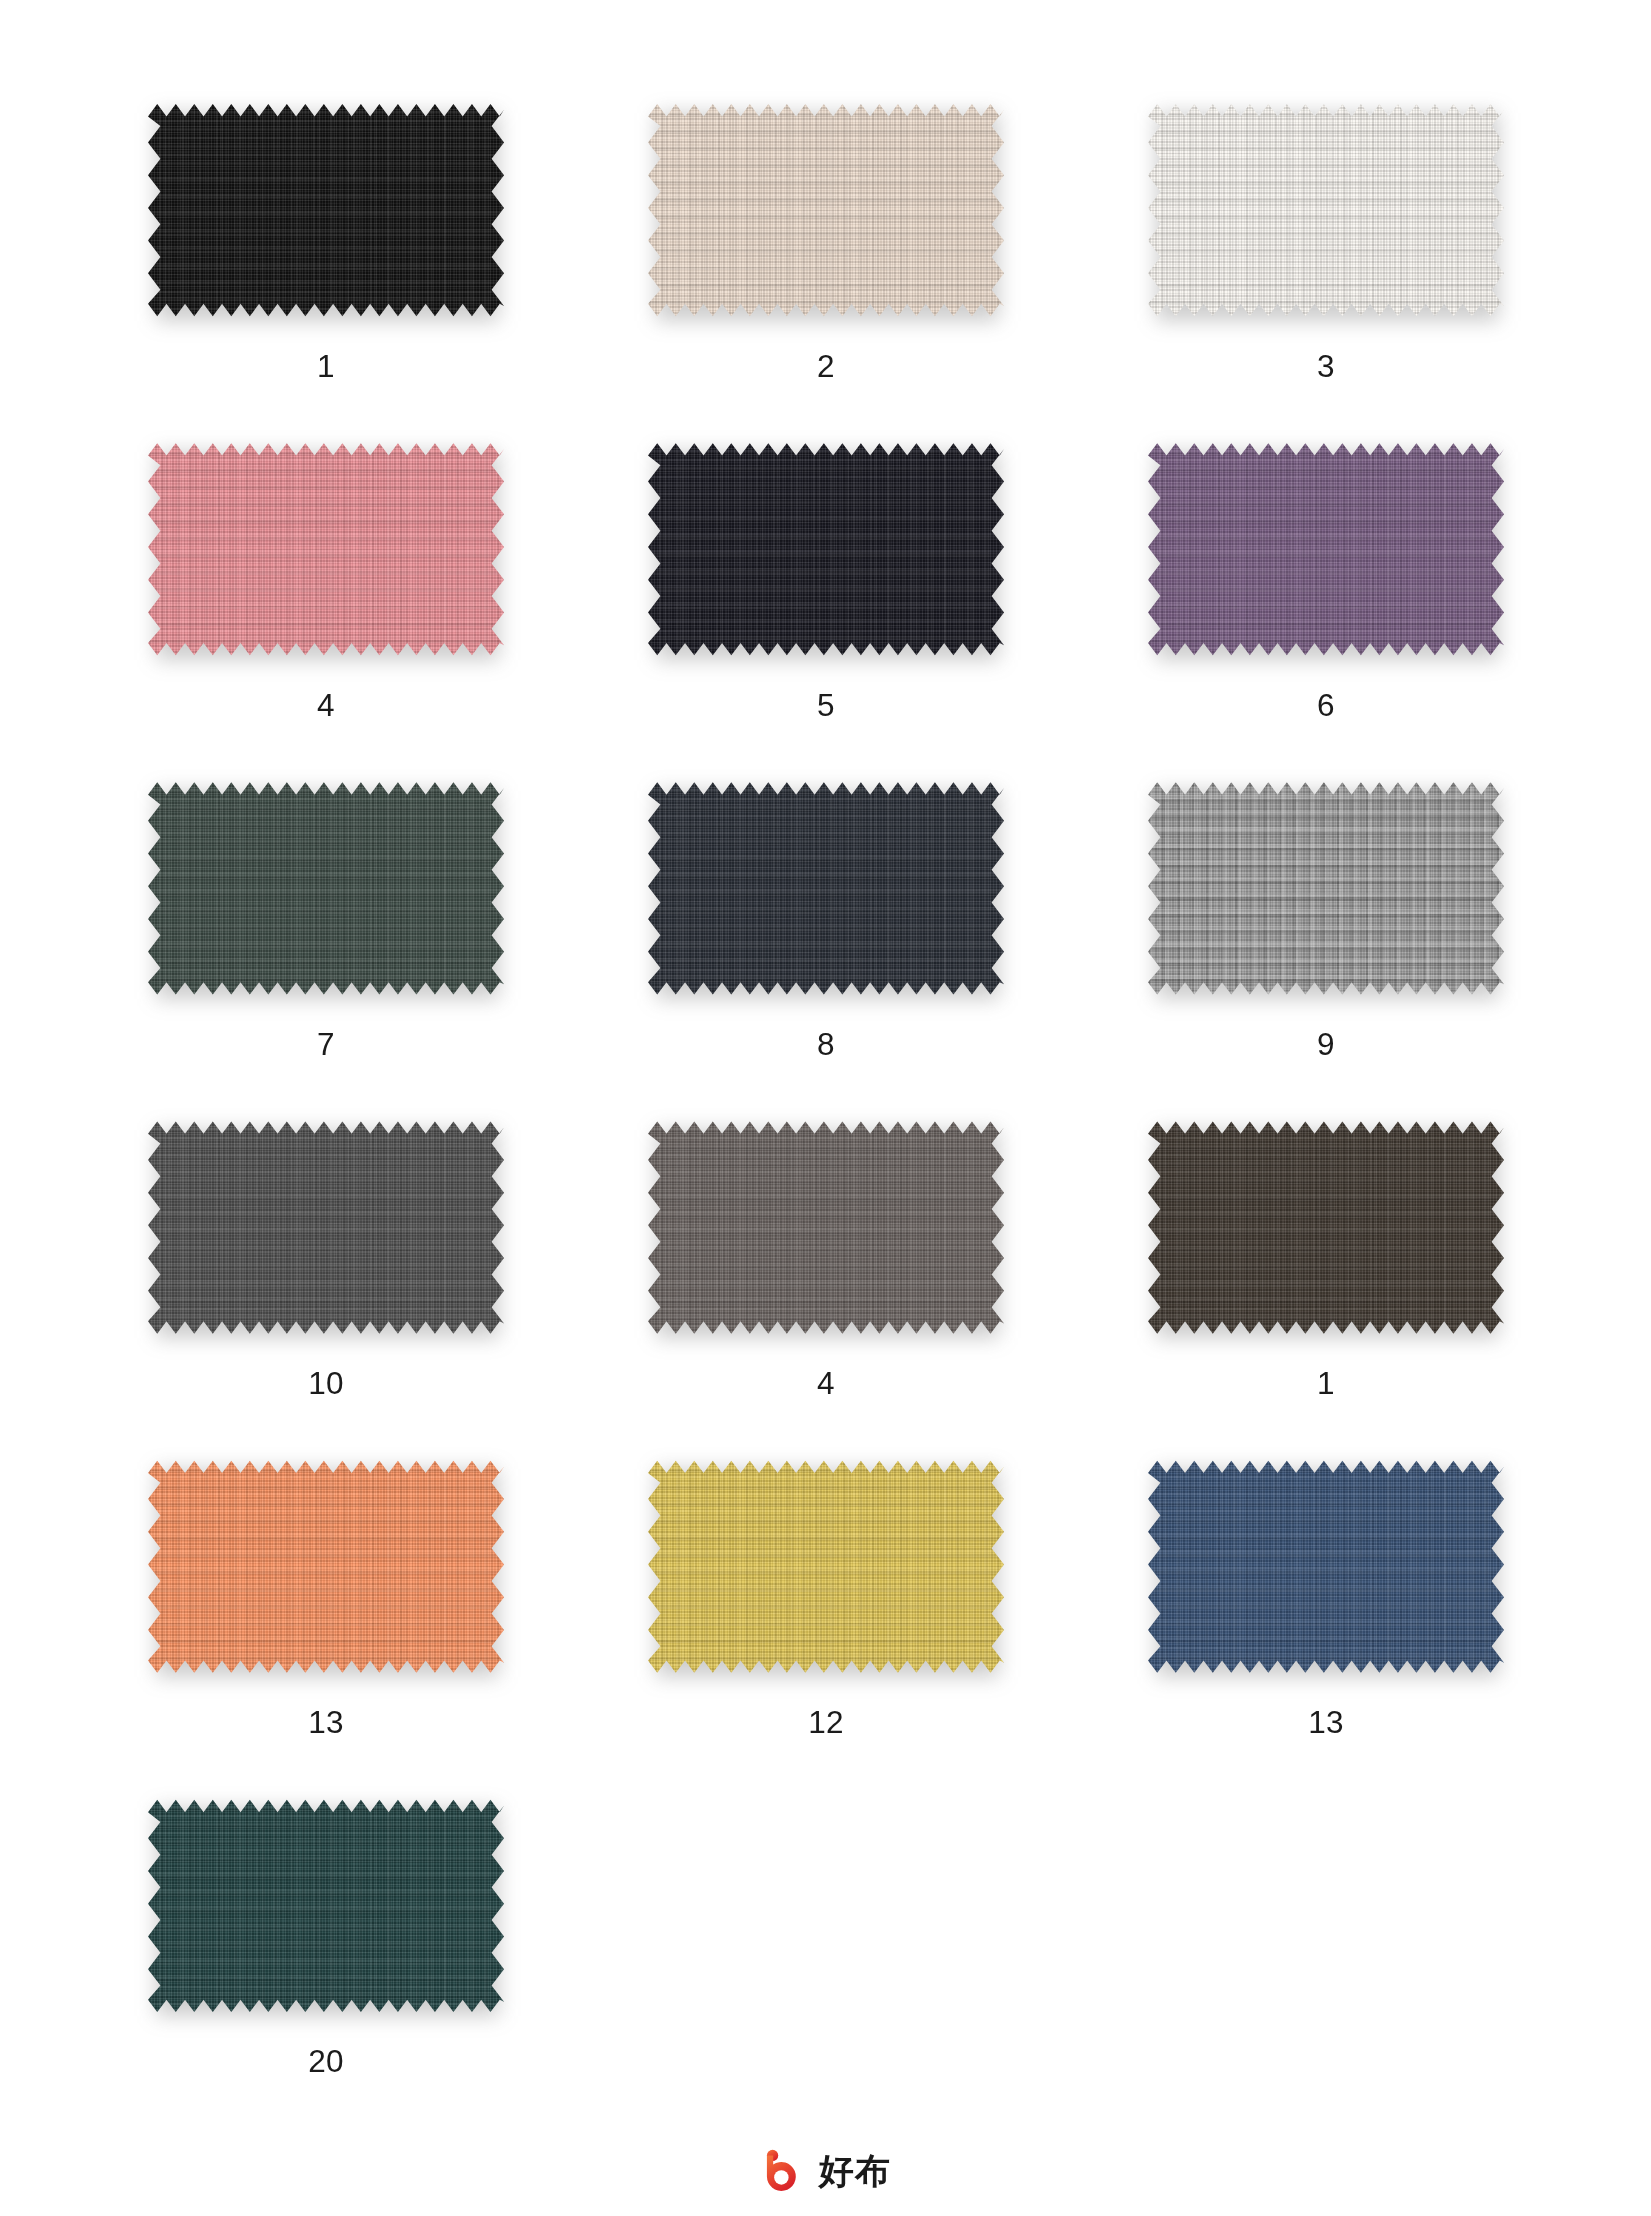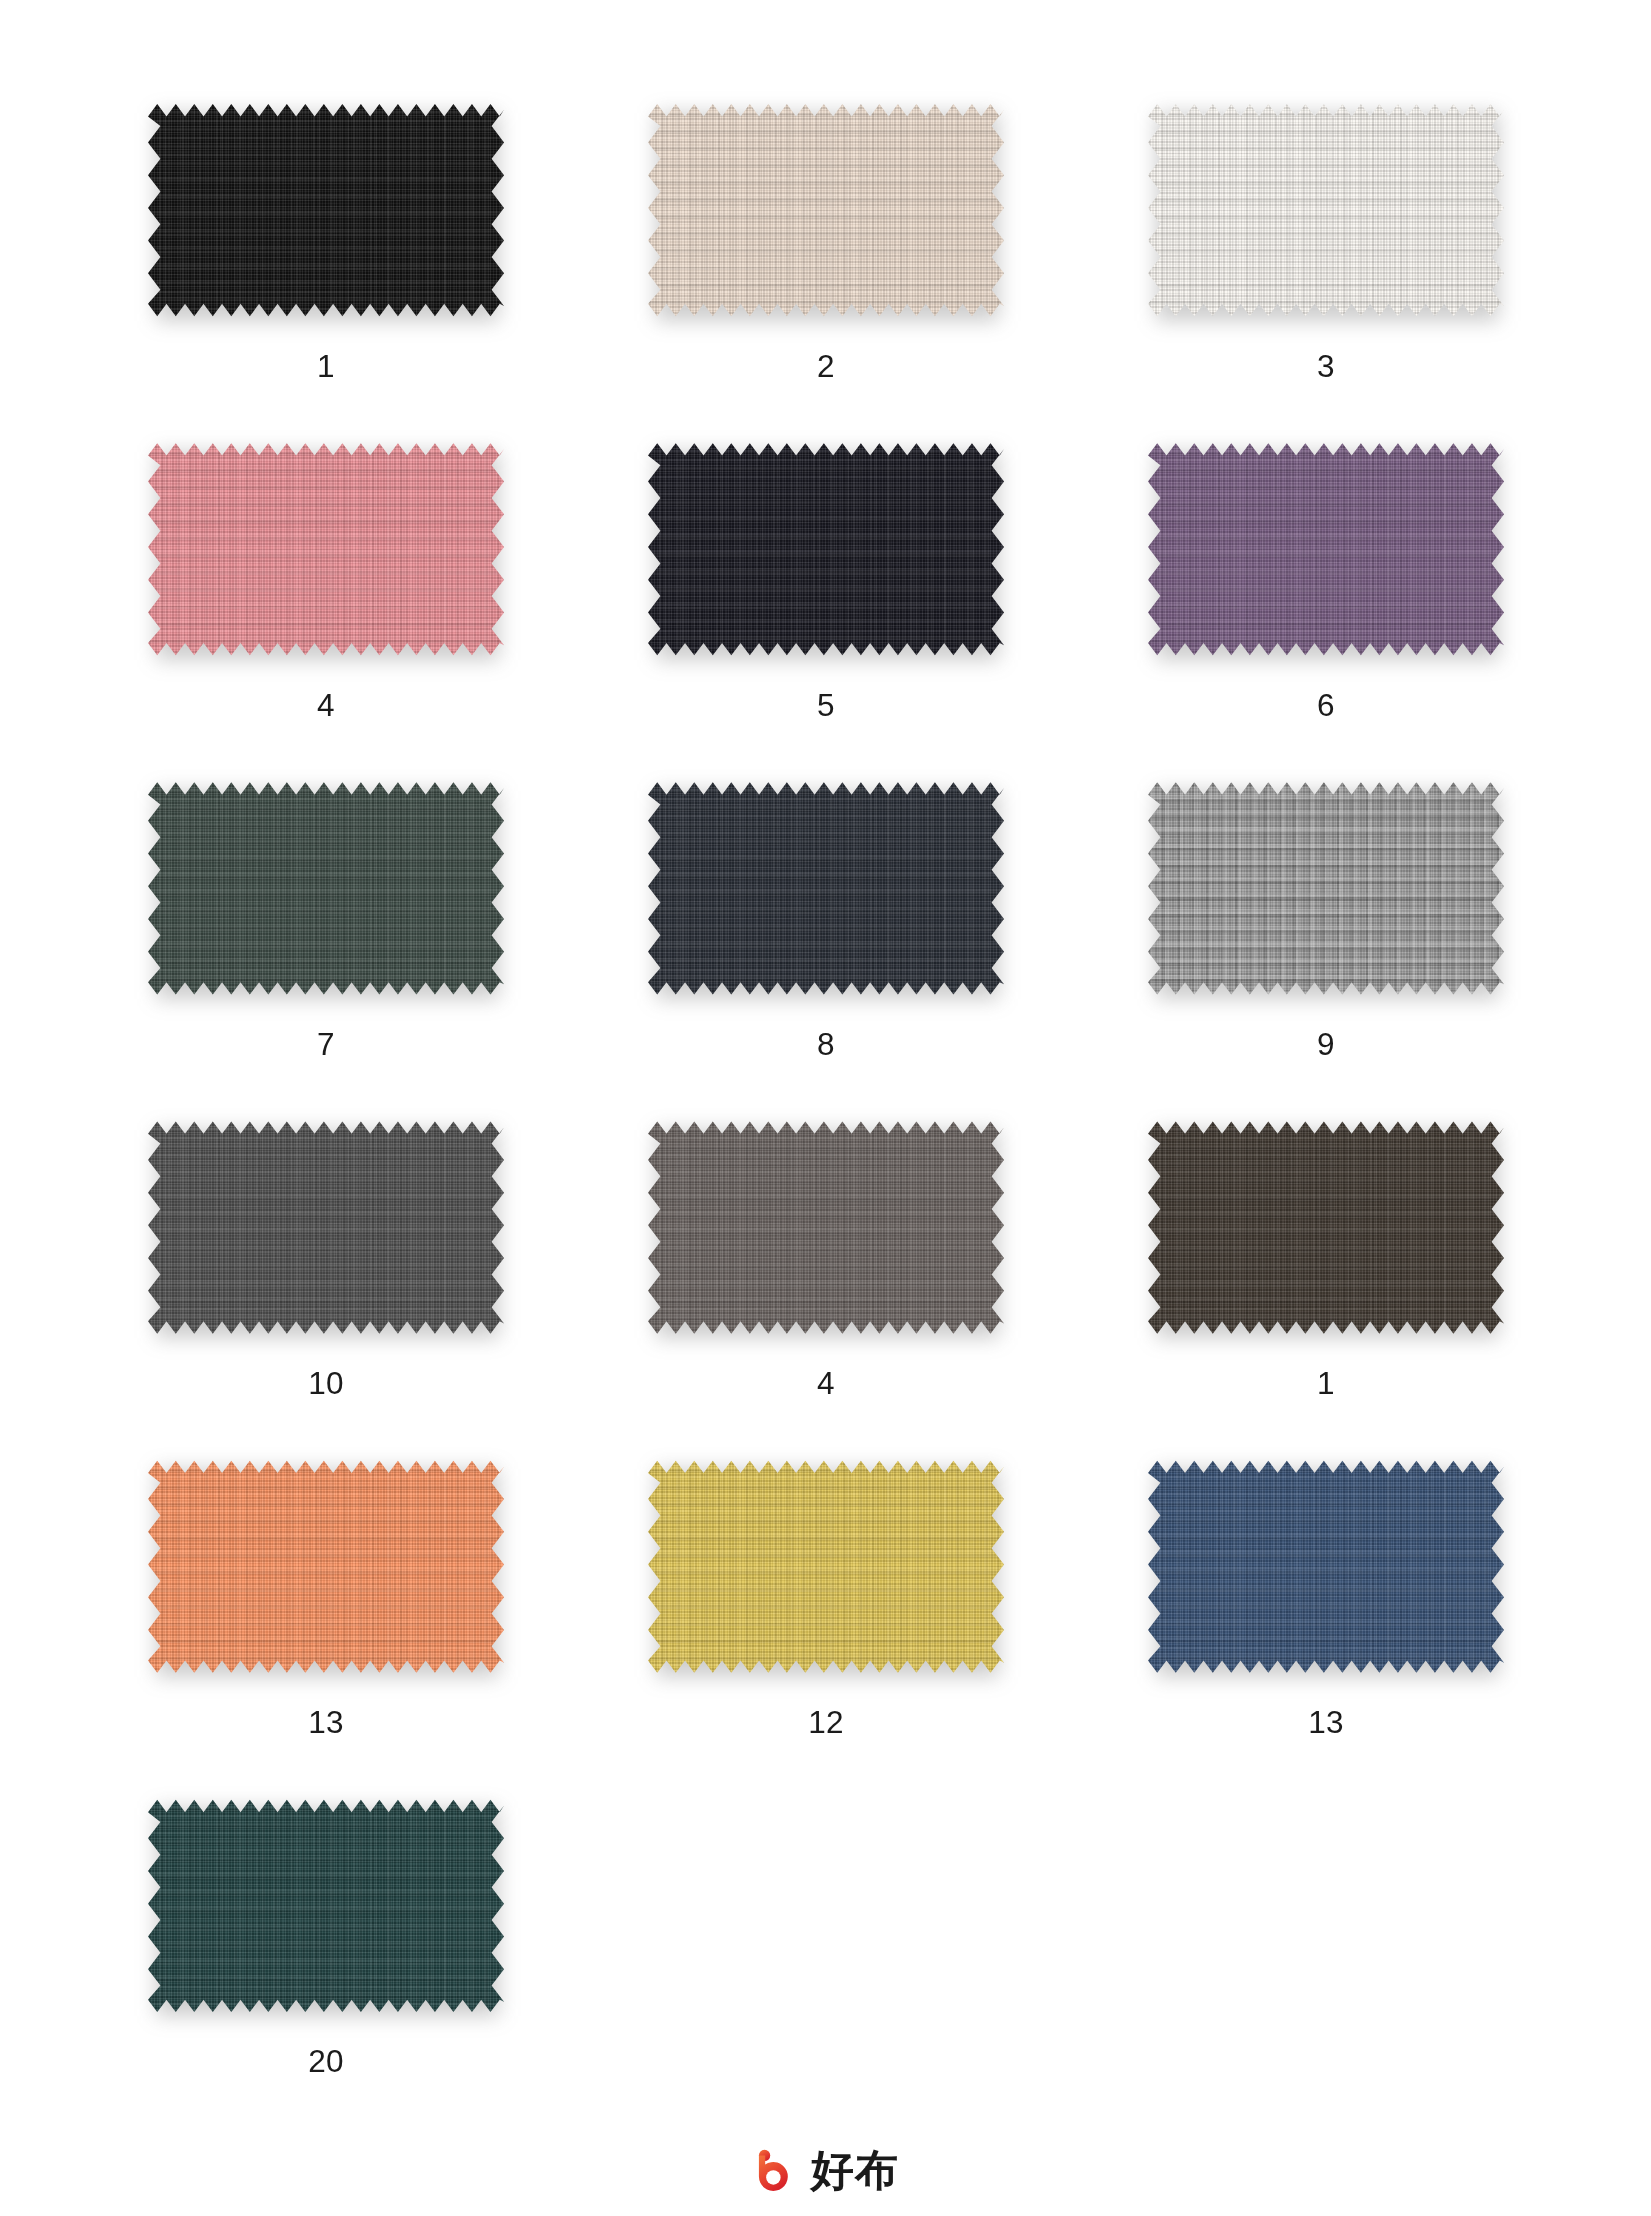--- a/index.html
+++ b/index.html
@@ -180,21 +180,21 @@
     bottom: 21.4px;
     display: flex;
     align-items: center;
     justify-content: center;
     gap: 10px;
   }
 
   .logo-mark { flex: 0 0 auto; display: block; }
 
   .logo-text {
-    font-size: 43px;
+    font-size: 35px;
     line-height: 1;
     font-weight: 700;
     color: #1a1a1a;
     letter-spacing: 1.3px;
     font-family: Liberation Sans, sans-serif;
   }
 </style>
 </head>
 <body>
 

